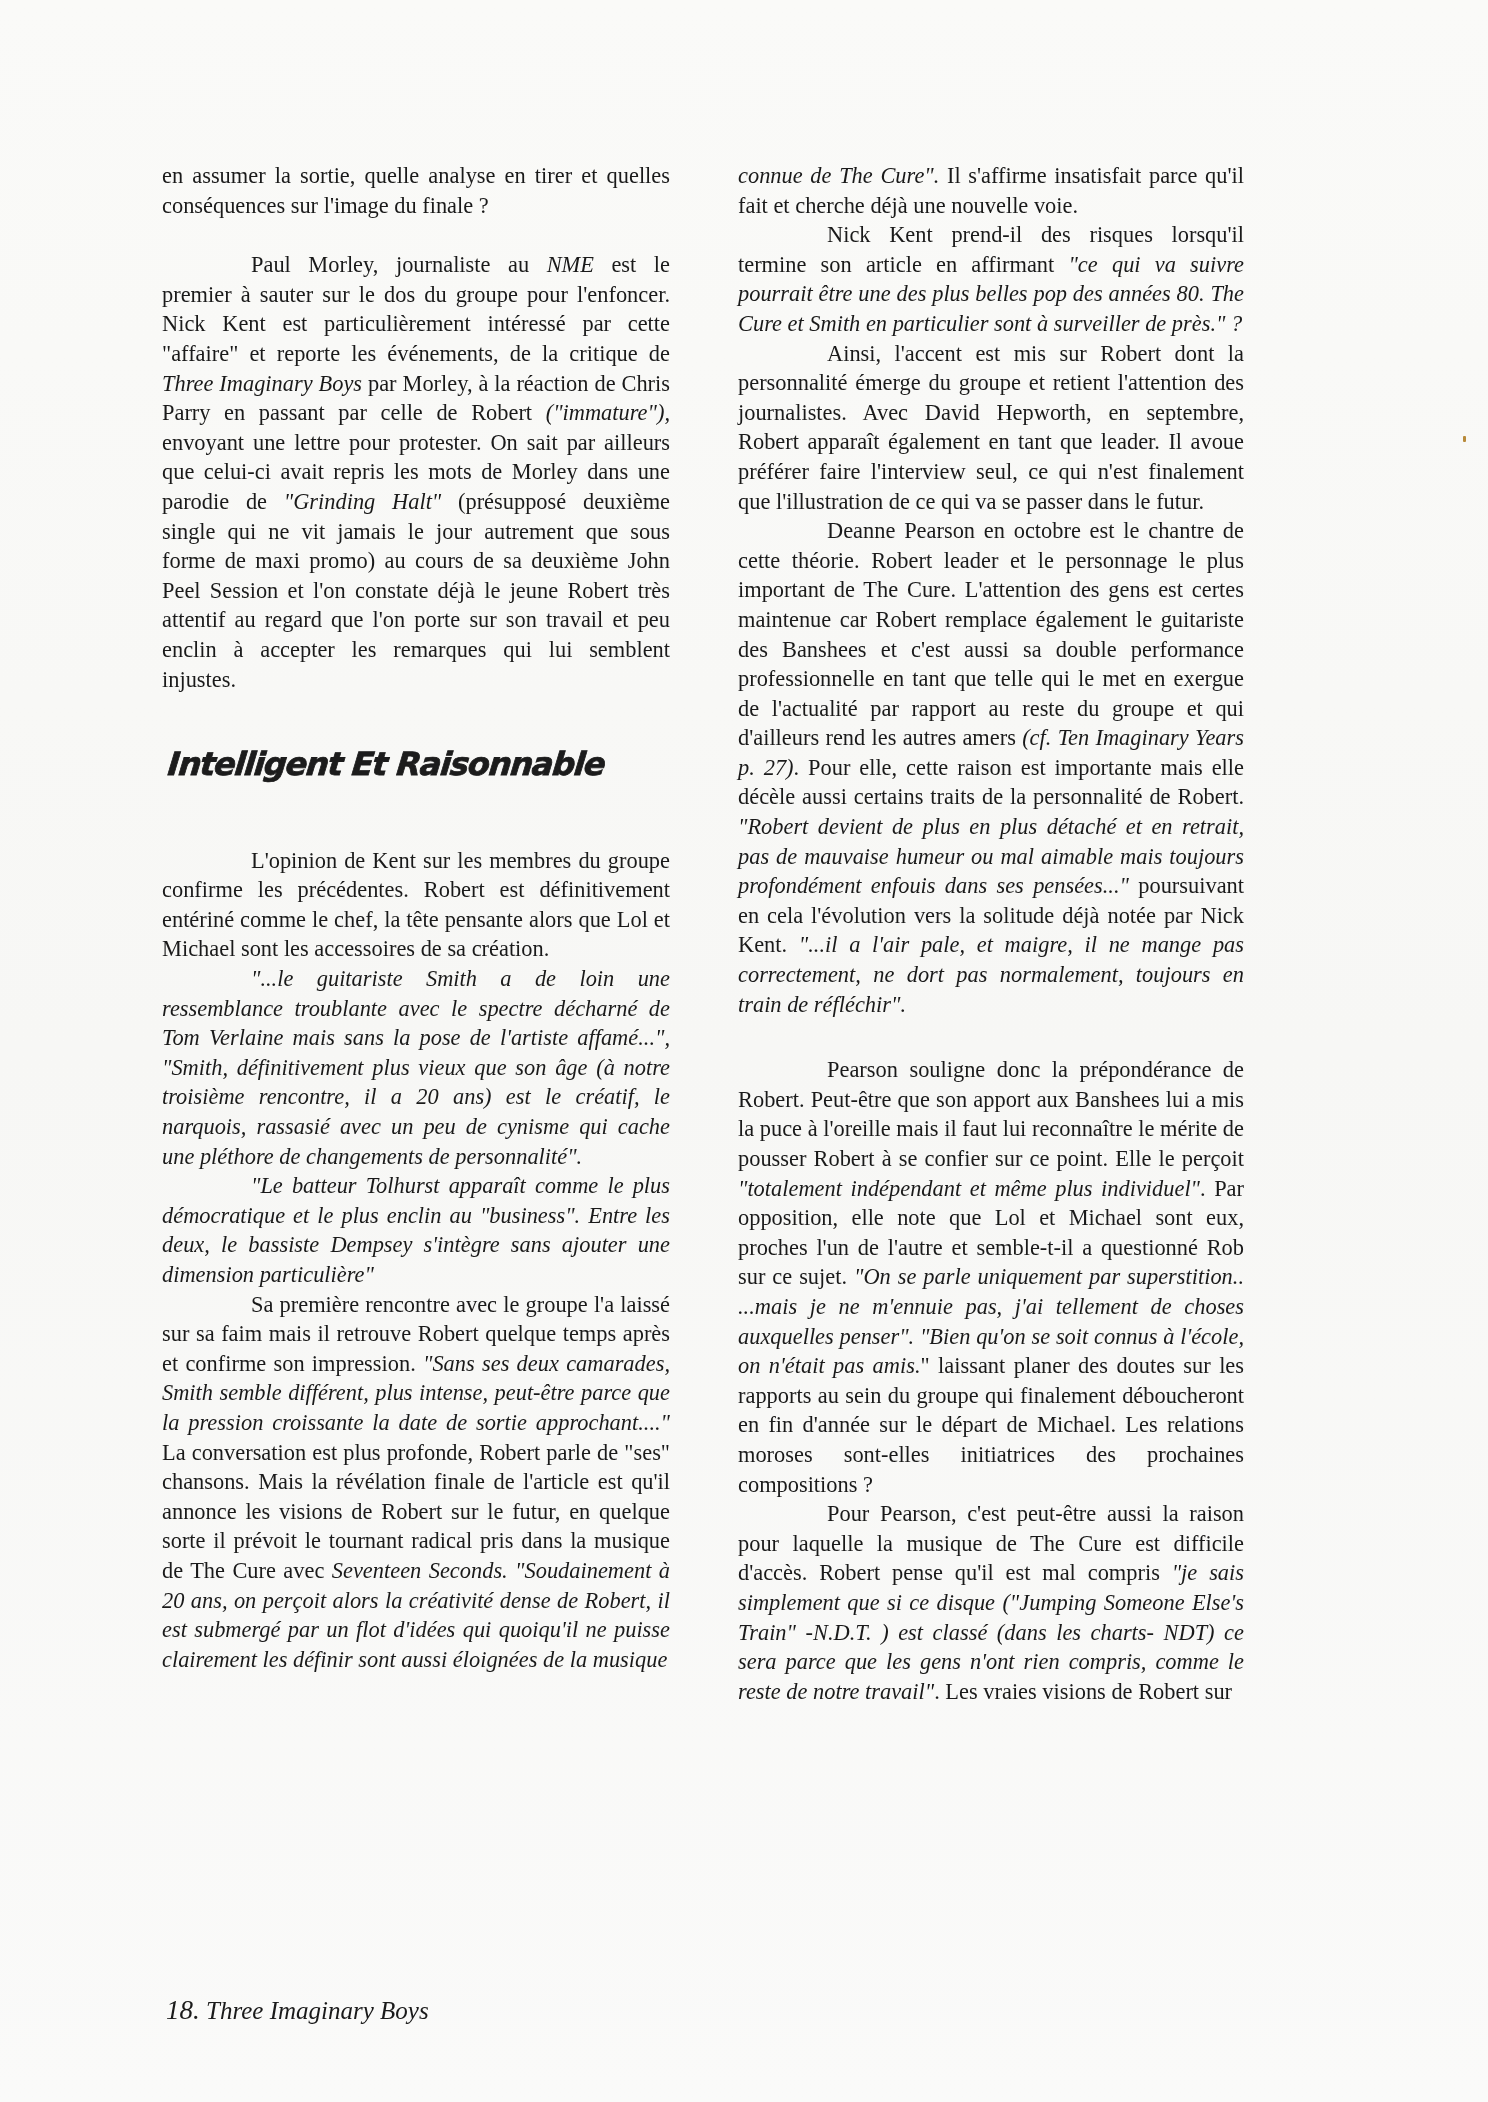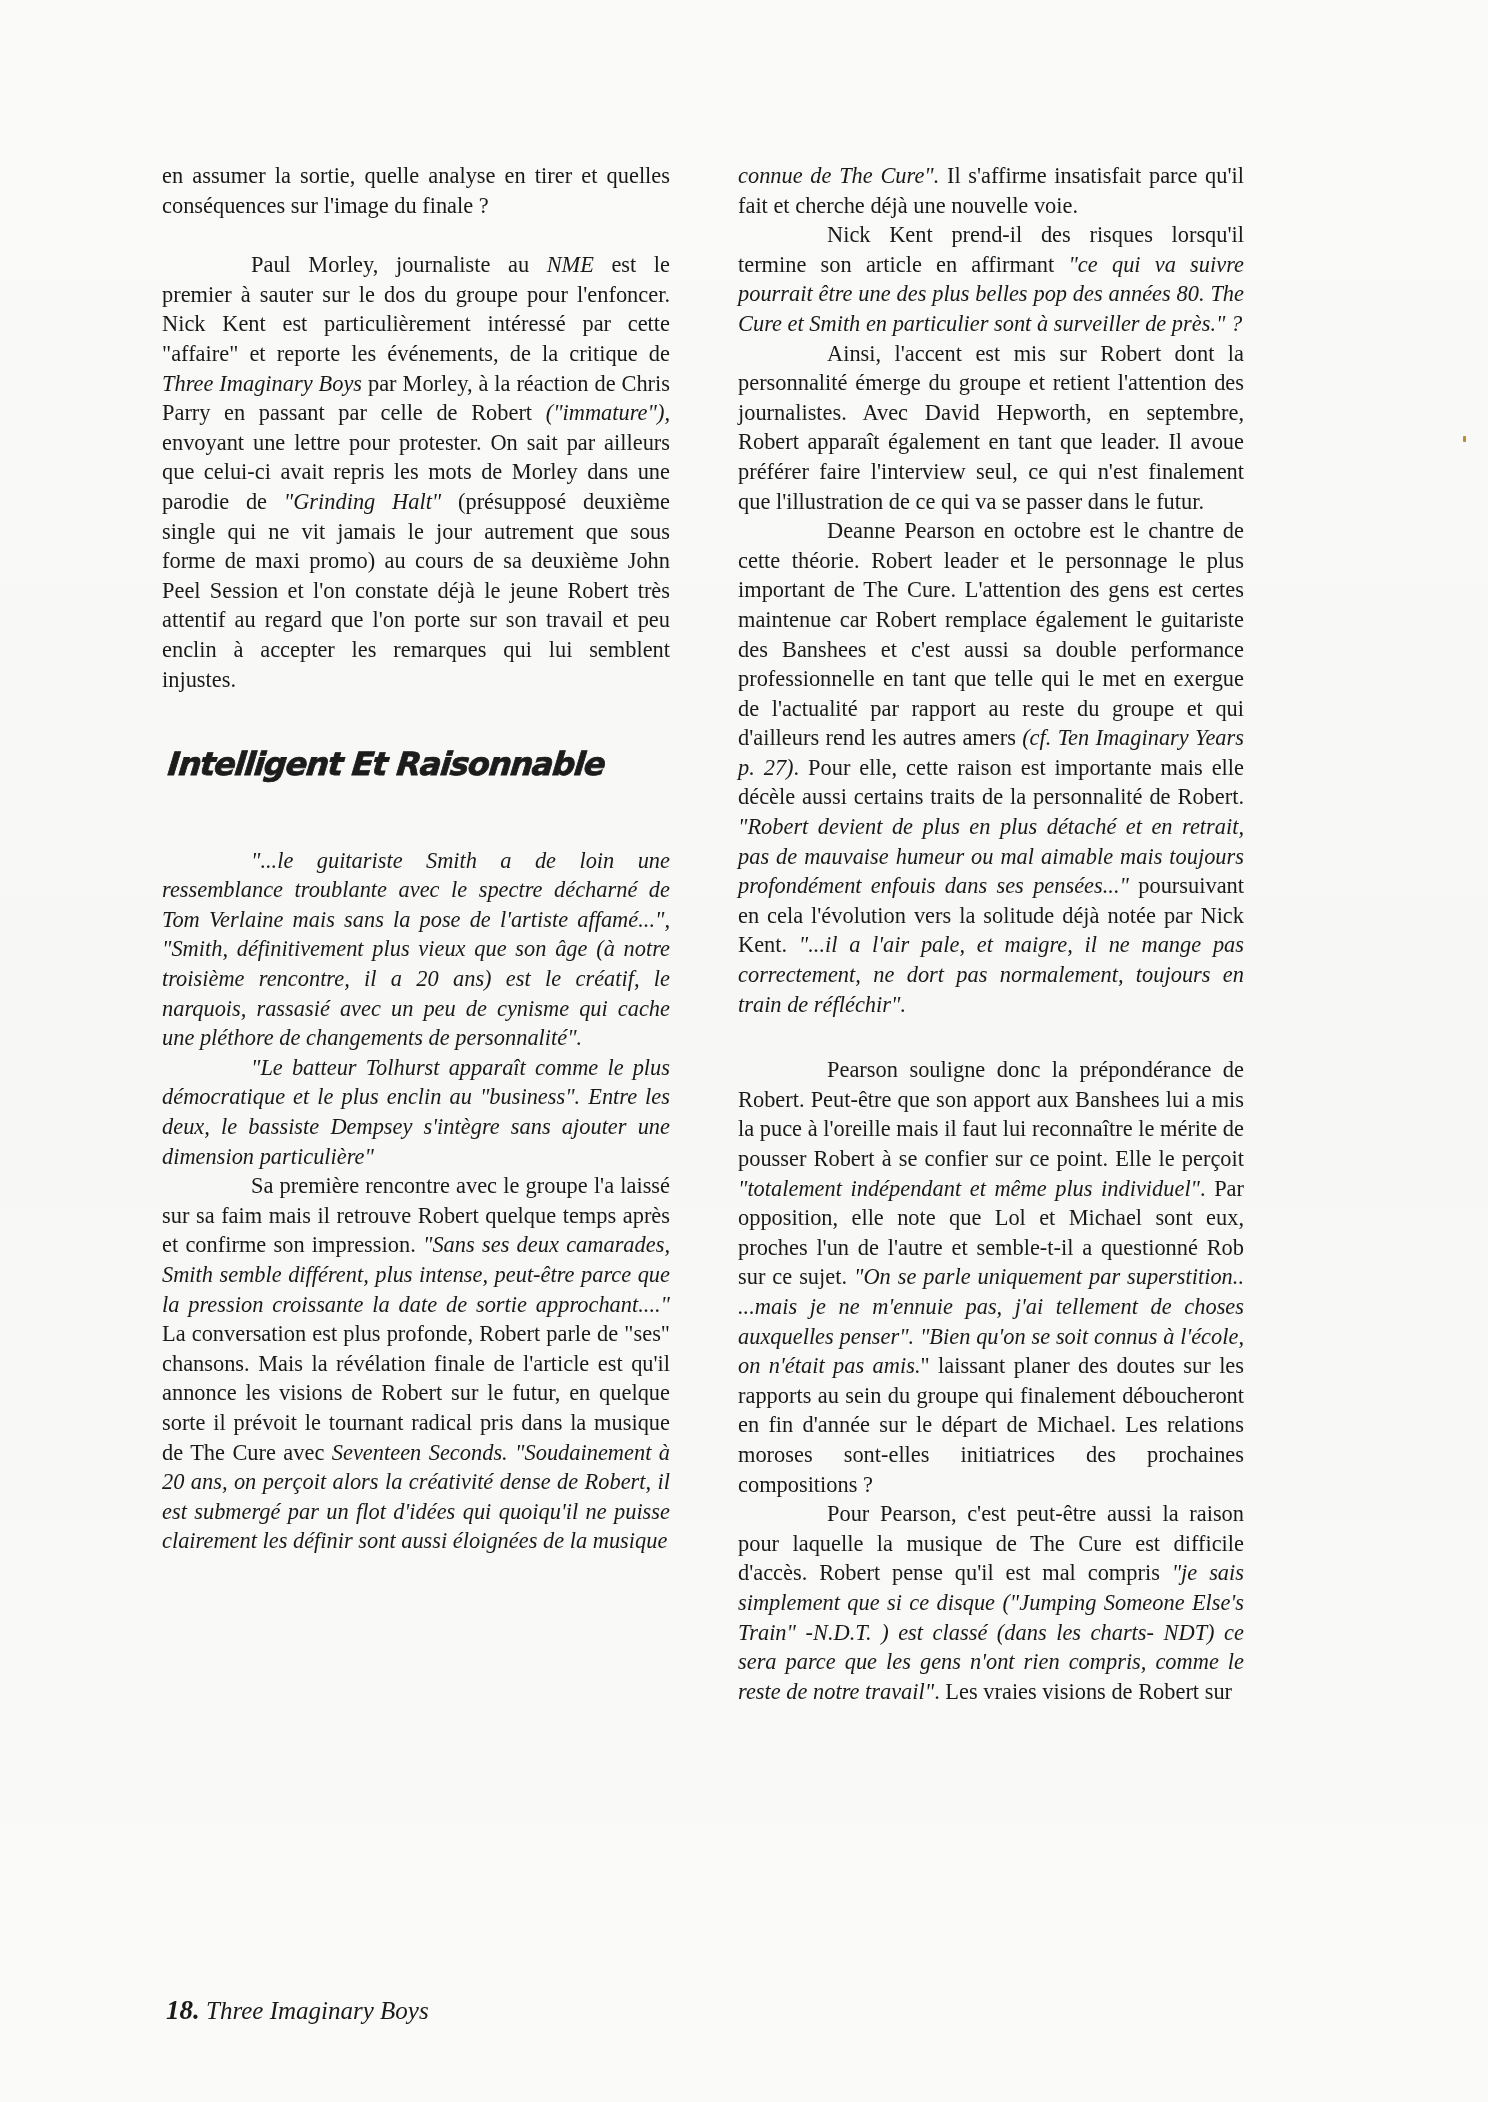--- a/index.html
+++ b/index.html
@@ -48,39 +48,40 @@
     -webkit-text-stroke: 0.8px #1c1c1c;
   }
   .footer {
     position: absolute;
     left: 166px; top: 1995px;
     font-family: "Liberation Serif", serif;
     font-style: italic;
     font-size: 25px;
     z-index: 1;
   }
-  .footer .pnum { font-weight: bold; font-size: 27px; }
+  .footer .pnum { font-weight: normal; font-size: 27px; }
   .speck {
     position: absolute; left: 1463px; top: 436px;
     width: 3px; height: 6px; background: #b88a3a; border-radius: 1px;
     z-index: 1;
   }
 </style>
 </head>
 <body>
 
 <div class="page-tint"></div>
 
 <div class="col col-left">
   <p>en assumer la sortie, quelle analyse en tirer et quelles conséquences sur l'image du finale ?</p>
 
   <p class="indent gap-before"><span>Paul Morley, journaliste au </span><span class="q">NME</span><span> est le premier à sauter sur le dos du groupe pour l'enfoncer. Nick Kent est particulièrement intéressé par cette "affaire" et reporte les événements, de la critique de </span><span class="q">Three Imaginary Boys</span><span> par Morley, à la réaction de Chris Parry en passant par celle de Robert </span><span class="q">("immature"),</span><span> envoyant une lettre pour protester. On sait par ailleurs que celui-ci avait repris les mots de Morley dans une parodie de </span><span class="q">"Grinding Halt"</span><span> (présupposé deuxième single qui ne vit jamais le jour autrement que sous forme de maxi promo) au cours de sa deuxième John Peel Session et l'on constate déjà le jeune Robert très attentif au regard que l'on porte sur son travail et peu enclin à accepter les remarques qui lui semblent injustes.</span></p>
 
   <div class="heading">Intelligent Et Raisonnable</div>
 
+  <p class="indent">L'opinion de Kent sur les membres du groupe confirme les précédentes. Robert est définitivement entériné comme le chef, la tête pensante alors que Lol et Michael sont les accessoires de sa création.</p>
   <p class="indent q">"...le guitariste Smith a de loin une ressemblance troublante avec le spectre décharné de Tom Verlaine mais sans la pose de l'artiste affamé...", "Smith, définitivement plus vieux que son âge (à notre troisième rencontre, il a 20 ans) est le créatif, le narquois, rassasié avec un peu de cynisme qui cache une pléthore de changements de personnalité".</p>
   <p class="indent q">"Le batteur Tolhurst apparaît comme le plus démocratique et le plus enclin au "business". Entre les deux, le bassiste Dempsey s'intègre sans ajouter une dimension particulière"</p>
   <p class="indent"><span>Sa première rencontre avec le groupe l'a laissé sur sa faim mais il retrouve Robert quelque temps après et confirme son impression. </span><span class="q">"Sans ses deux camarades, Smith semble différent, plus intense, peut-être parce que la pression croissante la date de sortie approchant...."</span><span> La conversation est plus profonde, Robert parle de "ses" chansons. Mais la révélation finale de l'article est qu'il annonce les visions de Robert sur le futur, en quelque sorte il prévoit le tournant radical pris dans la musique de The Cure avec </span><span class="q">Seventeen Seconds. "Soudainement à 20 ans, on perçoit alors la créativité dense de Robert, il est submergé par un flot d'idées qui quoiqu'il ne puisse clairement les définir sont aussi éloignées de la musique</span></p>
 </div>
 
 <div class="col col-right">
   <p><span class="q">connue de The Cure".</span><span> Il s'affirme insatisfait parce qu'il fait et cherche déjà une nouvelle voie.</span></p>
   <p class="indent"><span>Nick Kent prend-il des risques lorsqu'il termine son article en affirmant </span><span class="q">"ce qui va suivre pourrait être une des plus belles pop des années 80. The Cure et Smith en particulier sont à surveiller de près." ?</span></p>
   <p class="indent">Ainsi, l'accent est mis sur Robert dont la personnalité émerge du groupe et retient l'attention des journalistes. Avec David Hepworth, en septembre, Robert apparaît également en tant que leader. Il avoue préférer faire l'interview seul, ce qui n'est finalement que l'illustration de ce qui va se passer dans le futur.</p>
   <p class="indent"><span>Deanne Pearson en octobre est le chantre de cette théorie. Robert leader et le personnage le plus important de The Cure. L'attention des gens est certes maintenue car Robert remplace également le guitariste des Banshees et c'est aussi sa double performance professionnelle en tant que telle qui le met en exergue de l'actualité par rapport au reste du groupe et qui d'ailleurs rend les autres amers </span><span class="q">(cf. Ten Imaginary Years p. 27)</span><span>. Pour elle, cette raison est importante mais elle décèle aussi certains traits de la personnalité de Robert. </span><span class="q">"Robert devient de plus en plus détaché et en retrait, pas de mauvaise humeur ou mal aimable mais toujours profondément enfouis dans ses pensées..."</span><span> poursuivant en cela l'évolution vers la solitude déjà notée par Nick Kent. </span><span class="q">"...il a l'air pale, et maigre, il ne mange pas correctement, ne dort pas normalement, toujours en train de réfléchir".</span></p>

